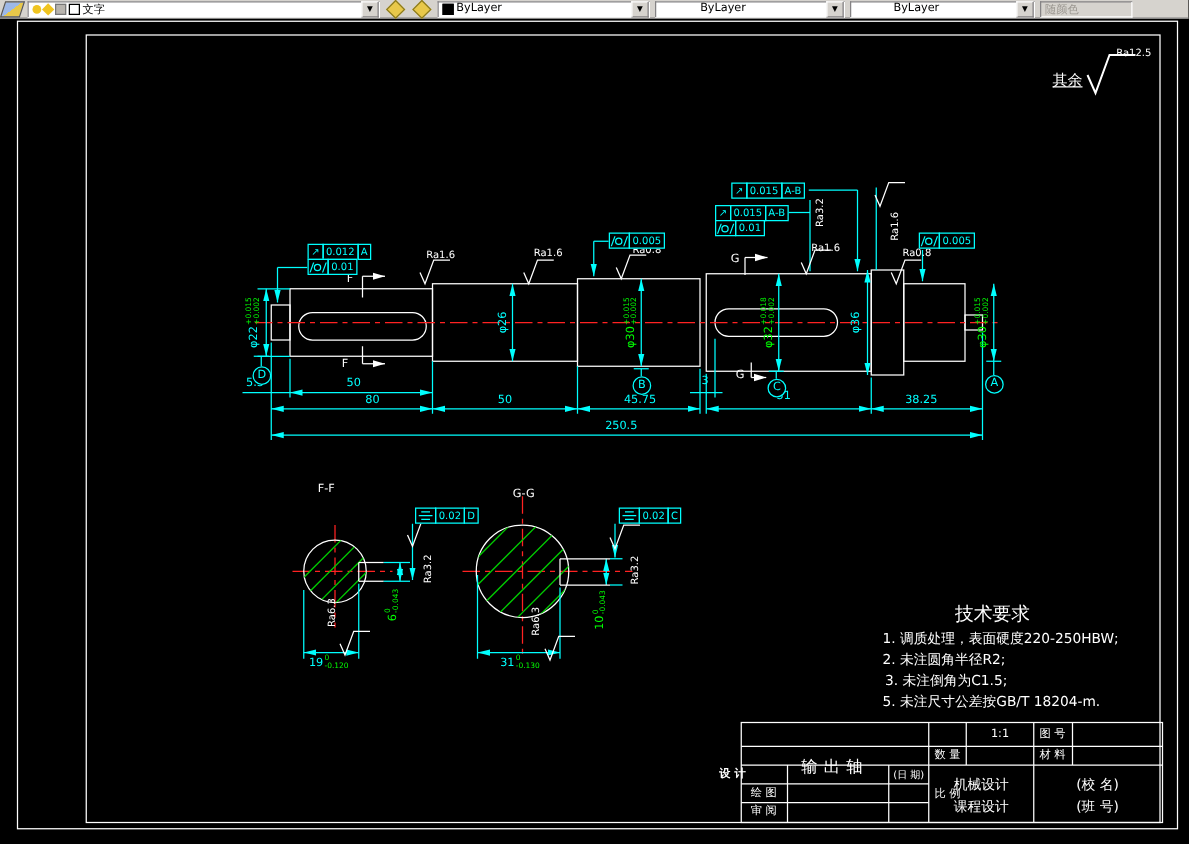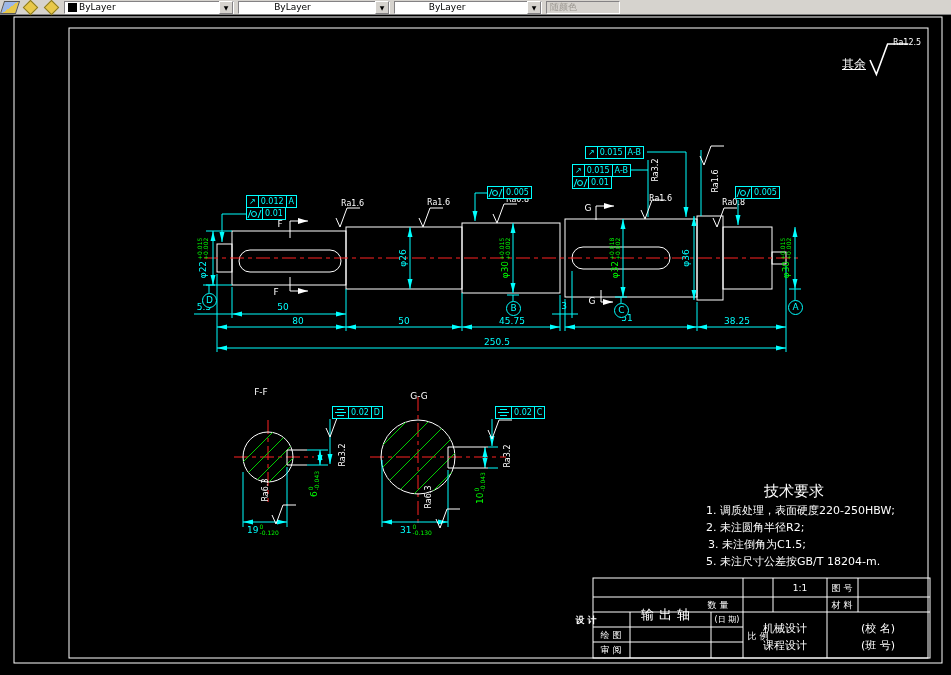--- a/index.html
+++ b/index.html
@@ -45,20 +45,28 @@
   .datum{position:absolute;width:13px;height:13px;border:1px solid #00ffff;border-radius:50%;color:#00ffff;font-size:9px;line-height:13px;text-align:center;z-index:4;background:#000;}
   svg{position:absolute;left:0;top:0;z-index:1;}
 </style>
 </head>
 <body>
 
 <div id="page">
 
   <div id="toolbar">
     <span class="tbicon sheet"></span>
+    <div class="combo" style="width:282px;">
+      <span class="mini bulb"></span>
+      <span class="mini sun"></span>
+      <span class="mini prn"></span>
+      <span class="mini chip"></span>
+      <span>文字</span>
+      <span class="arrowbox">▼</span>
+    </div>
     <span class="gold"></span>
     <span class="gold"></span>
     <div class="combo" style="width:170px;">
       <span class="mini blk"></span>
       <span>ByLayer</span>
       <span class="arrowbox">▼</span>
     </div>
     <div class="combo" style="width:152px;">
       <span style="margin:0 auto;">ByLayer</span>
       <span class="arrowbox">▼</span>
@@ -411,21 +419,21 @@
   <span class="t w fs15" style="left:764px;top:484px;">技术要求</span>
   <span class="t w fs11" style="left:706px;top:505px;">1. 调质处理，表面硬度220-250HBW;</span>
   <span class="t w fs11" style="left:706px;top:522px;">2. 未注圆角半径R2;</span>
   <span class="t w fs11" style="left:708px;top:539px;">3. 未注倒角为C1.5;</span>
   <span class="t w fs11" style="left:706px;top:556px;">5. 未注尺寸公差按GB/T 18204-m.</span>
 
   <span class="t c w fs13" style="left:668px;top:594px;letter-spacing:5px;margin-top:20px;">输出轴</span>
   <span class="t c w fs9" style="left:758px;top:588px;margin-top:48px;">比 例</span>
   <span class="t c w fs9" style="left:800px;top:588px;">1:1</span>
   <span class="t c w fs9" style="left:842px;top:588px;">图 号</span>
-  <span class="t c w fs9" style="left:718px;top:605px;text-align:right;">数 量</span>
+  <span class="t c w fs9" style="left:758px;top:605px;text-align:right;">数 量</span>
   <span class="t c w fs9" style="left:842px;top:605px;">材 料</span>
   <span class="t c w fs9" style="left:586px;top:620px;font-weight:bold;">设 计</span>
   <span class="t c w fs8" style="left:727px;top:620px;">(日 期)</span>
   <span class="t c w fs9" style="left:611px;top:635px;">绘 图</span>
   <span class="t c w fs9" style="left:611px;top:650px;">审 阅</span>
   <span class="t c w fs11" style="left:785px;top:628px;">机械设计</span>
   <span class="t c w fs11" style="left:785px;top:645px;">课程设计</span>
   <span class="t c w fs11" style="left:878px;top:628px;">(校 名)</span>
   <span class="t c w fs11" style="left:878px;top:645px;">(班 号)</span>
 

